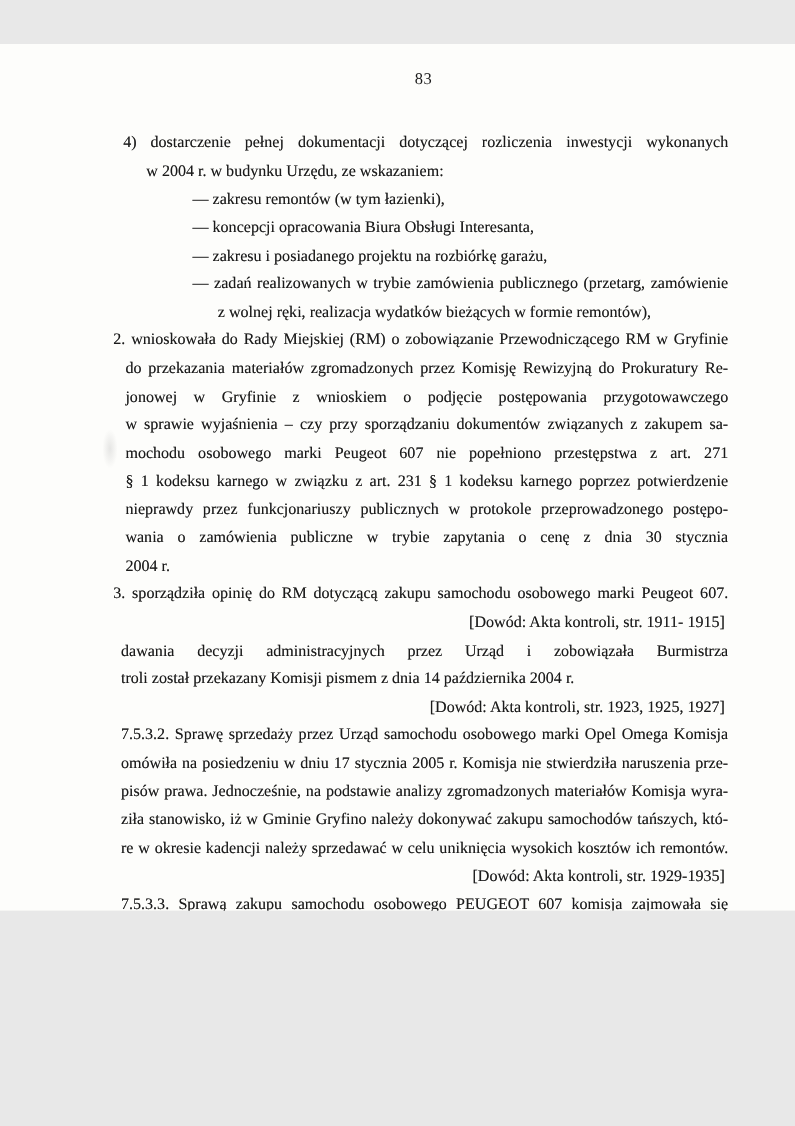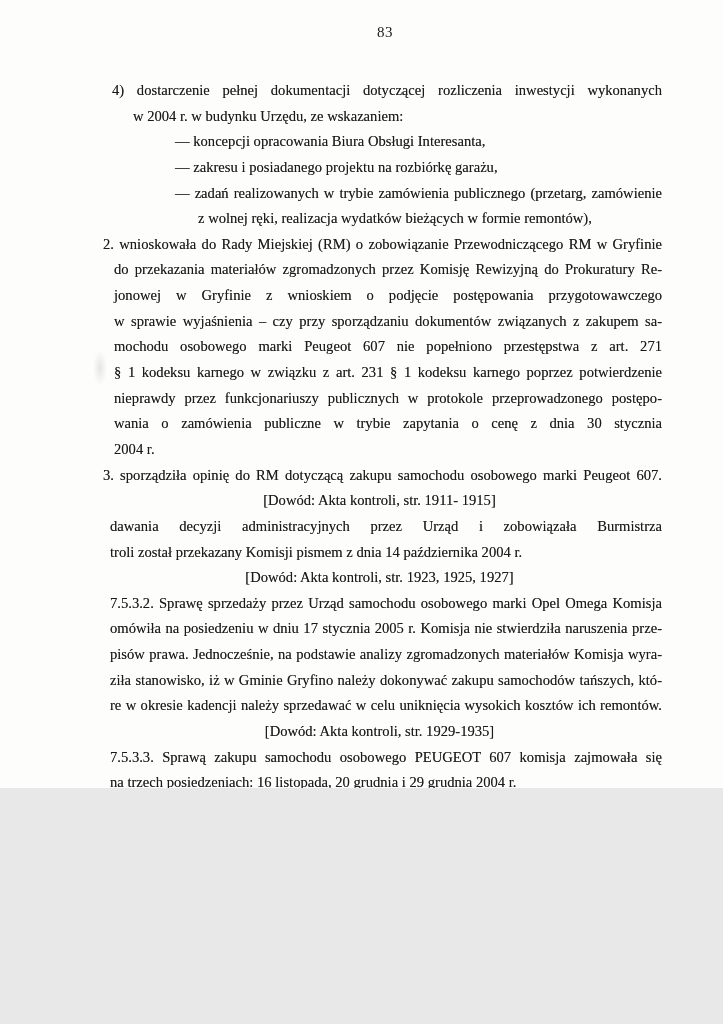--- a/index.html
+++ b/index.html
@@ -4,20 +4,21 @@
 <style>
   html, body { margin: 0; padding: 0; background: #e8e8e8; }
   .page {
     position: relative;
     width: 723px;
     height: 788px;
     background: #fdfdfb;
     overflow: hidden;
     font-family: "Liberation Serif", serif;
     color: #1b1b1b;
+    margin-top: 40px;
   }
   .page-number {
     position: absolute;
     top: 24px;
     left: 100px;
     width: 570px;
     text-align: center;
     font-size: 15px;
     letter-spacing: 0.5px;
   }
@@ -30,21 +31,21 @@
     text-shadow: 0 0 0.5px rgba(25,25,25,0.55);
   }
   .line {
     height: 25.65px;
     line-height: 25.65px;
     overflow: hidden;
     white-space: normal;
   }
   .line.justify { text-align: justify; text-align-last: justify; }
   .line.left    { text-align: left; }
-  .line.right   { text-align: center; padding-right: 3px; }
+  .line.right   { text-align: right; padding-right: 3px; }
   .smudge {
     position: absolute;
     left: 93px;
     top: 350px;
     width: 14px;
     height: 36px;
     background: radial-gradient(ellipse at center, rgba(110,110,110,0.16), rgba(110,110,110,0) 70%);
   }
   .sig { position: absolute; }
   .sig path {
@@ -60,20 +61,21 @@
 </head>
 <body>
 
 <div class="page">
 
   <div class="page-number">83</div>
 
   <div class="body-text">
       <div class="line justify" style="padding-left: 12px;">4) dostarczenie pełnej dokumentacji dotyczącej rozliczenia inwestycji wykonanych</div>
       <div class="line left" style="padding-left: 33px;">w 2004 r. w budynku Urzędu, ze wskazaniem:</div>
+      <div class="line left" style="padding-left: 75px;">— zakresu remontów (w tym łazienki),</div>
       <div class="line left" style="padding-left: 75px;">— koncepcji opracowania Biura Obsługi Interesanta,</div>
       <div class="line left" style="padding-left: 75px;">— zakresu i posiadanego projektu na rozbiórkę garażu,</div>
       <div class="line justify" style="padding-left: 75px;">— zadań realizowanych w trybie zamówienia publicznego (przetarg, zamówienie</div>
       <div class="line left" style="padding-left: 98px;">z wolnej ręki, realizacja wydatków bieżących w formie remontów),</div>
       <div class="line justify" style="padding-left: 3px;">2. wnioskowała do Rady Miejskiej (RM) o zobowiązanie Przewodniczącego RM w Gryfinie</div>
       <div class="line justify" style="padding-left: 14px;">do przekazania materiałów zgromadzonych przez Komisję Rewizyjną do Prokuratury Re-</div>
       <div class="line justify" style="padding-left: 14px;">jonowej w Gryfinie z wnioskiem o podjęcie postępowania przygotowawczego</div>
       <div class="line justify" style="padding-left: 14px;">w sprawie wyjaśnienia – czy przy sporządzaniu dokumentów związanych z zakupem sa-</div>
       <div class="line justify" style="padding-left: 14px;">mochodu osobowego marki Peugeot 607 nie popełniono przestępstwa z art. 271</div>
       <div class="line justify" style="padding-left: 14px;">§ 1 kodeksu karnego w związku z art. 231 § 1 kodeksu karnego poprzez potwierdzenie</div>

